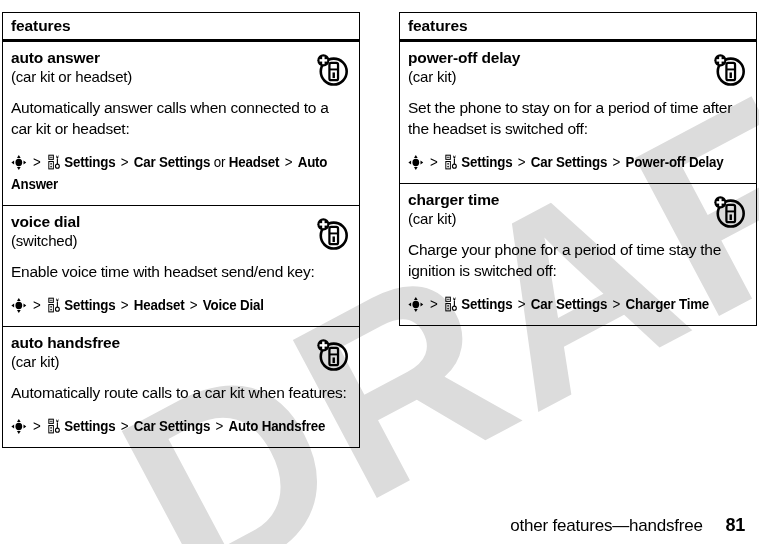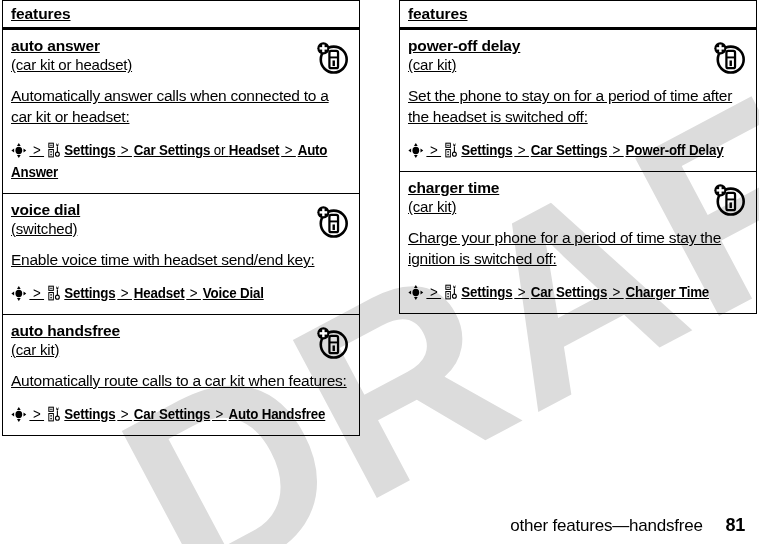--- a/index.html
+++ b/index.html
@@ -38,22 +38,21 @@
   
   .page {
     position: absolute;
     left: 0; top: 0;
     width: 759px; height: 544px;
     z-index: 2;
   }
 
   .column {
     position: absolute;
-    top: 0;
-    text-decoration: underline;
+    top: 12px;
   }
   .column.left  { left: 2px;   width: 358px; }
   .column.right { left: 399px; width: 358px; }
 
   table.feat {
     border-collapse: collapse;
     width: 100%;
     table-layout: fixed;
   }
   table.feat td {

